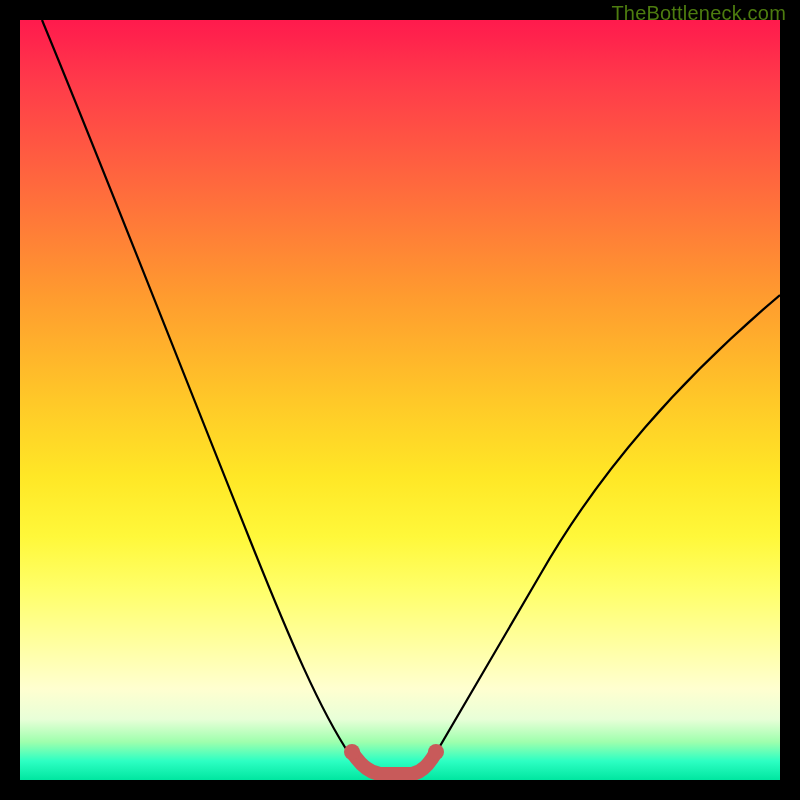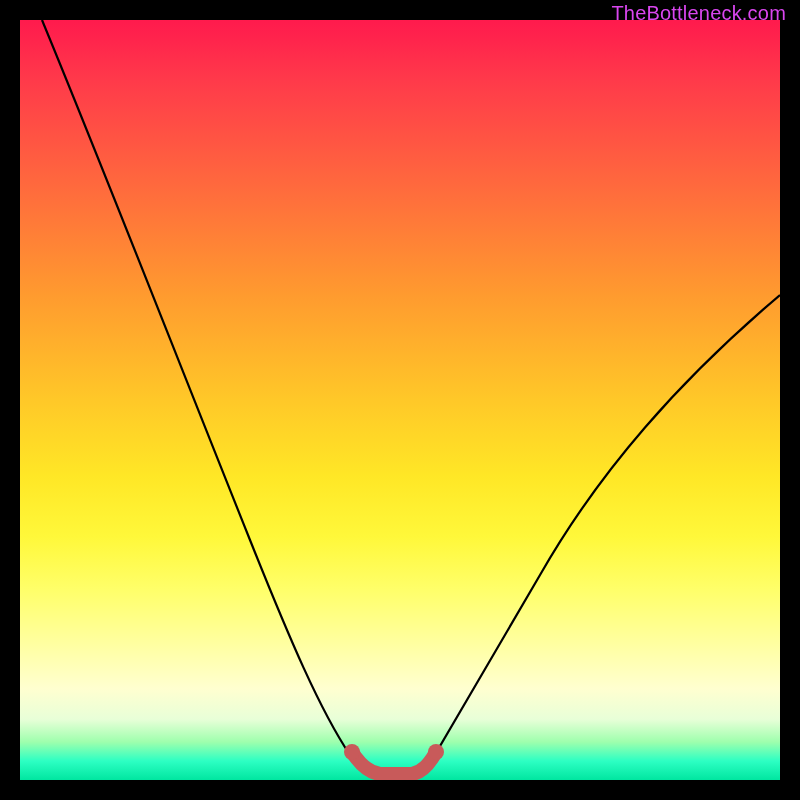--- a/index.html
+++ b/index.html
@@ -43,21 +43,21 @@
       #e8ffd8 92%,
       #9effad 95%,
       #2dffc3 97.5%,
       #00e6a0 100%
     );
   }
   .watermark {
     position: absolute;
     top: 2px;
     right: 14px;
-    color: #d946ef;
+    color: #4d7c0f;
     font-size: 20px;
     font-weight: 500;
     letter-spacing: 0.2px;
     user-select: none;
   }
   svg.curves {
     position: absolute;
     inset: 0;
   }
   .curve-thin {

